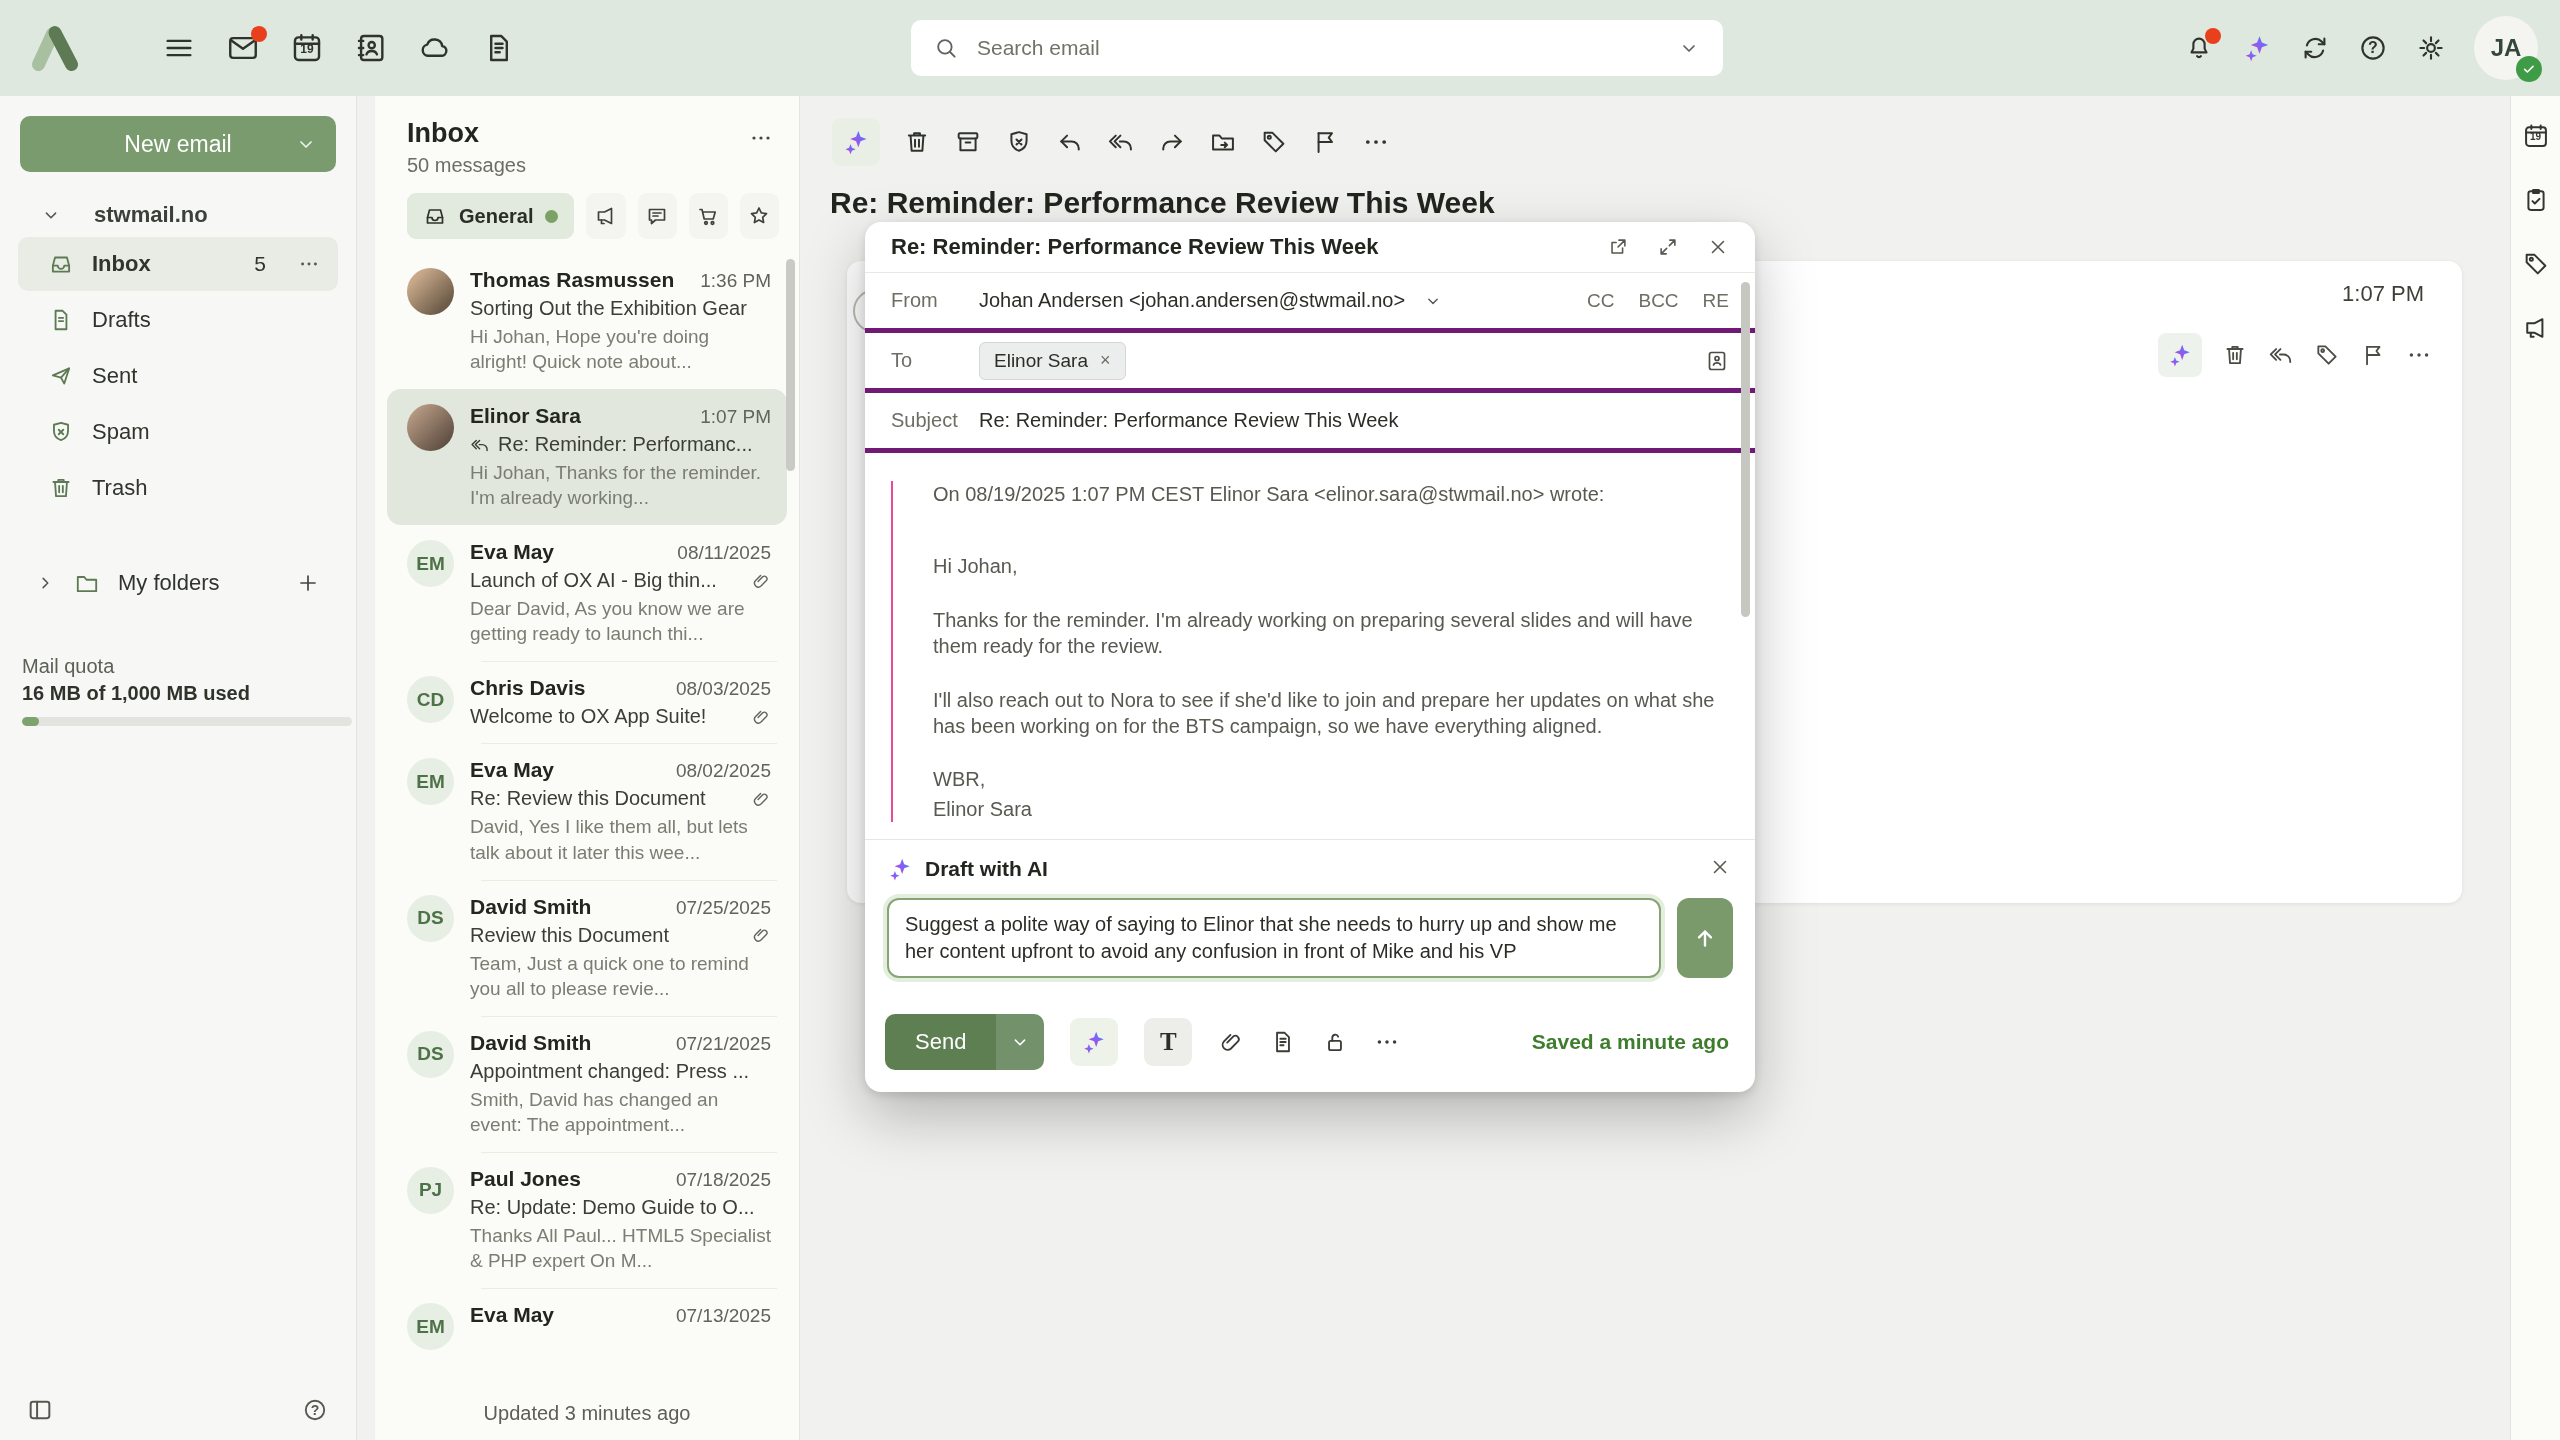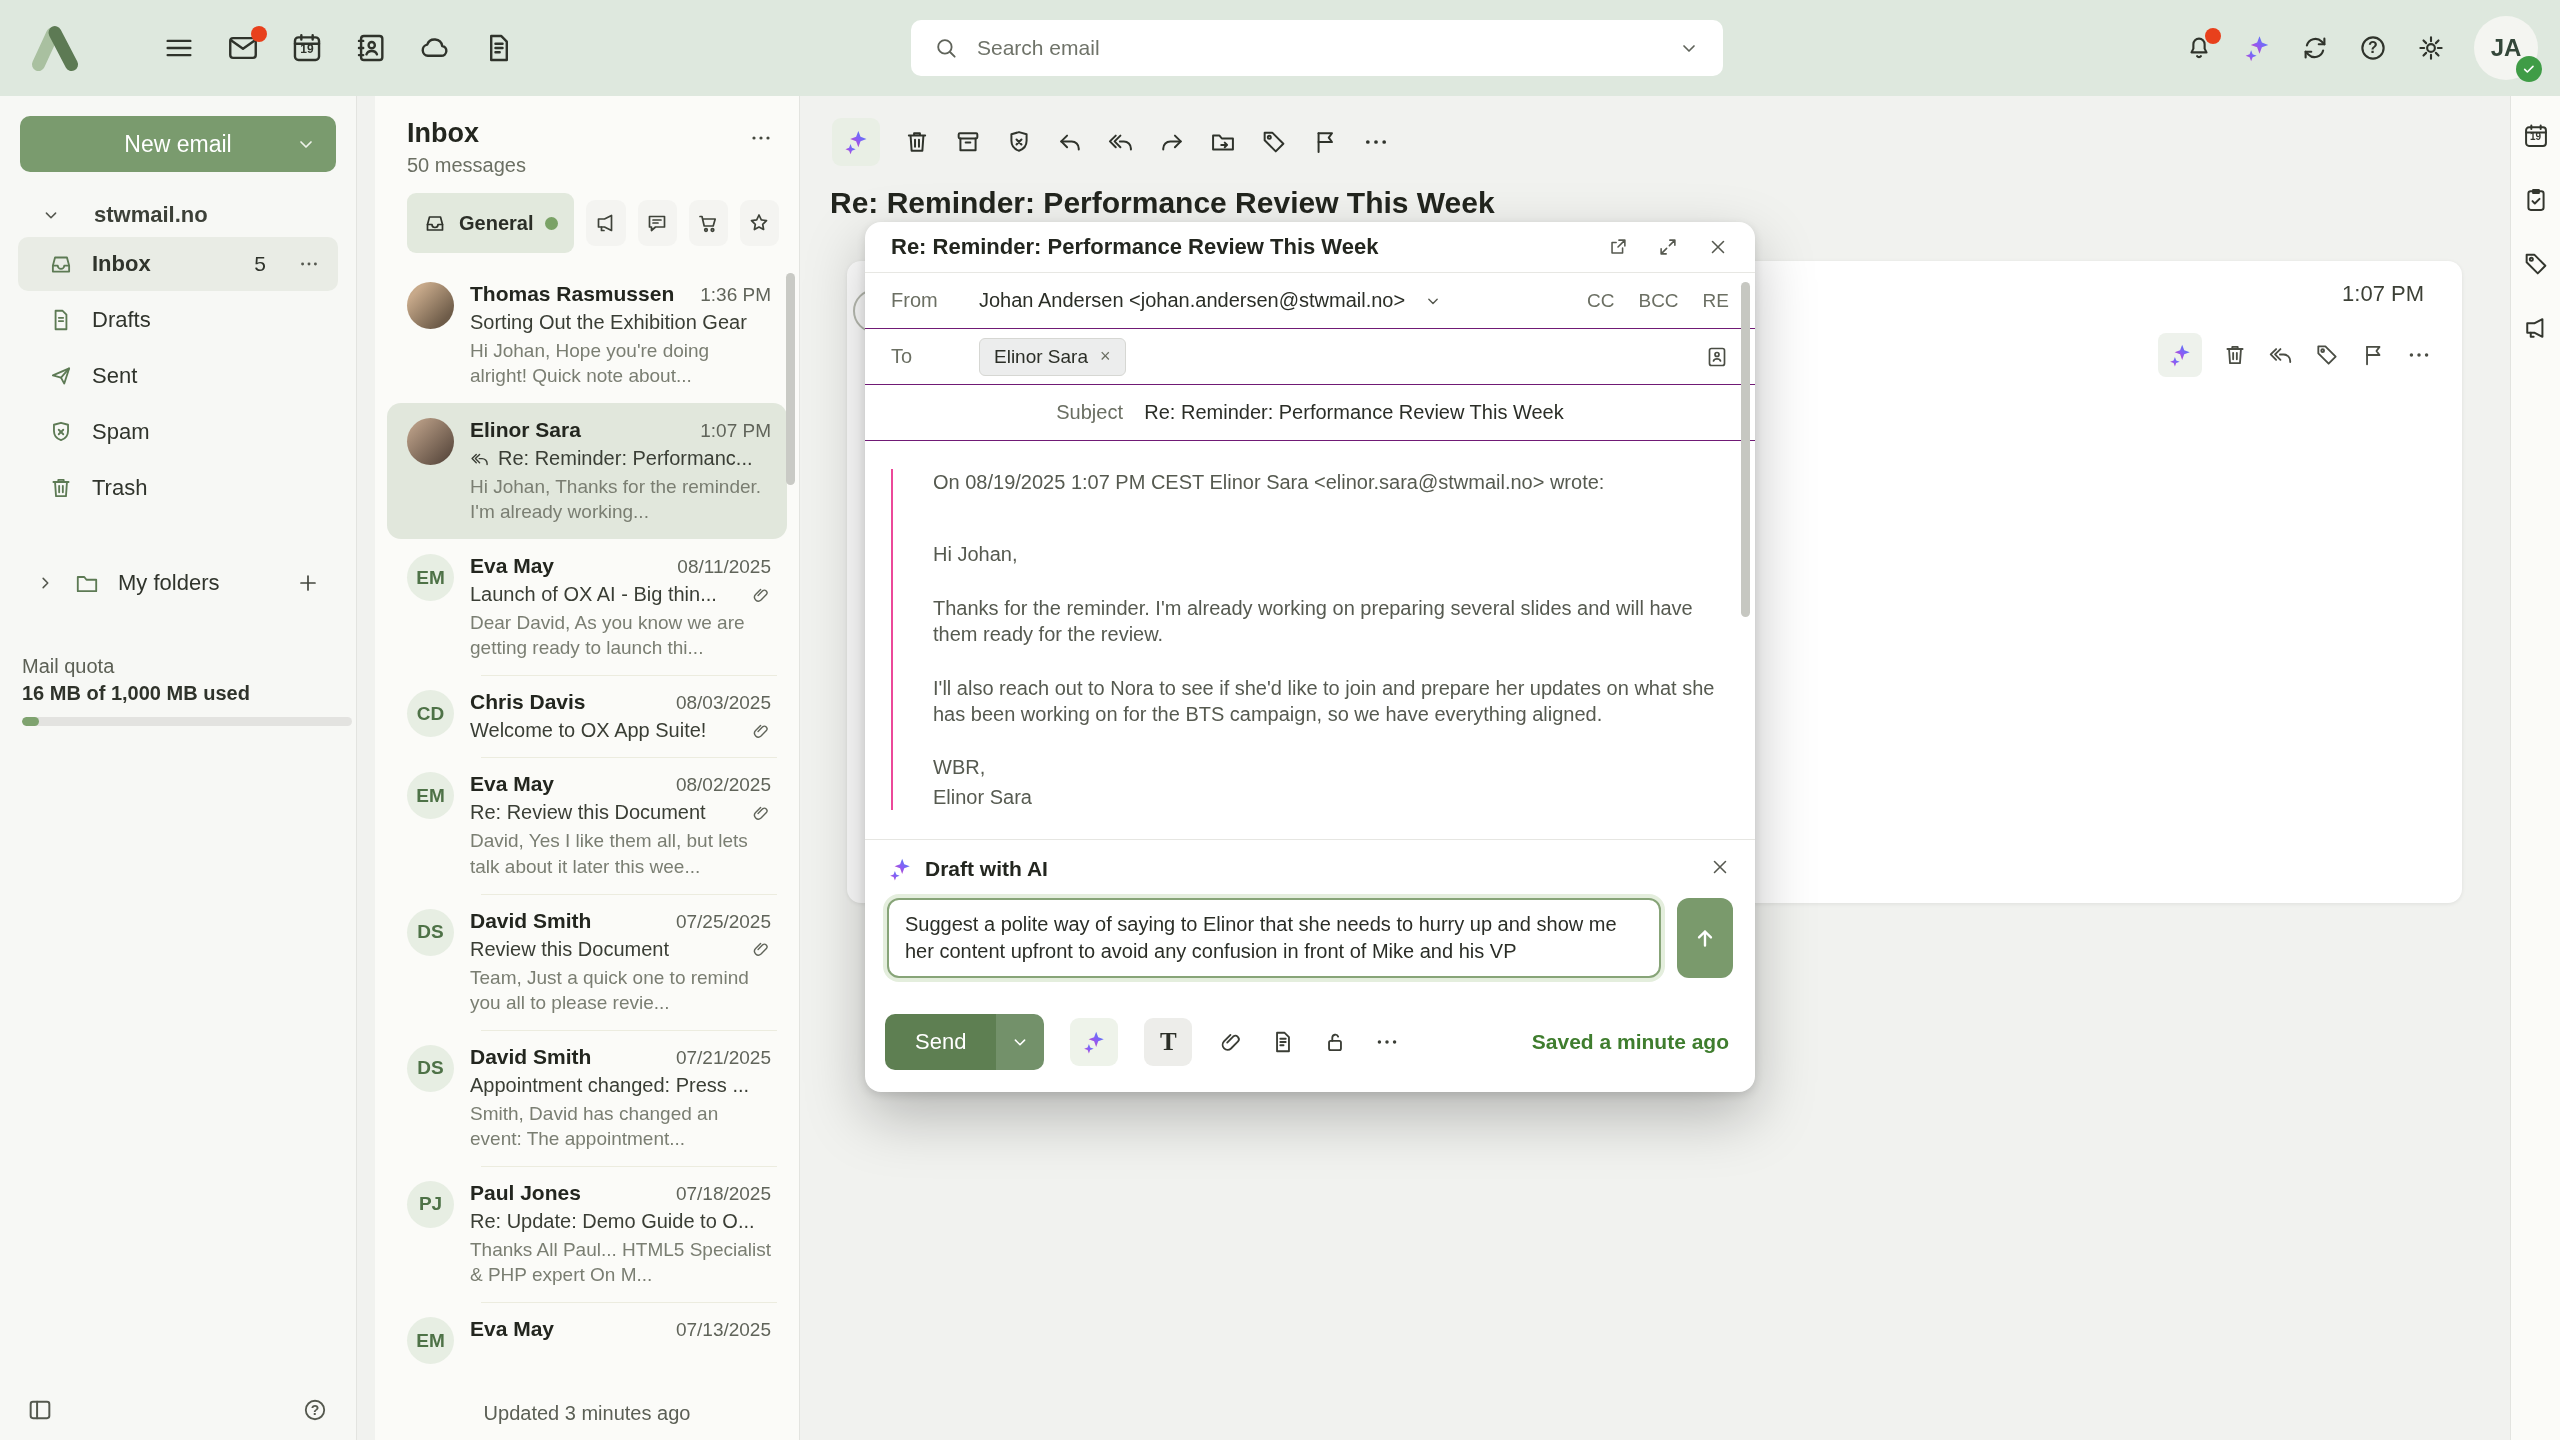--- a/index.html
+++ b/index.html
@@ -38,21 +38,21 @@
   .quota .qd{font-size:20px;font-weight:bold;color:#2f332b;margin-top:4px;}
   .qbar{margin-top:12px;width:330px;height:9px;border-radius:5px;background:#e3e3e0;overflow:hidden;}
   .qfill{height:100%;background:#7fa36f;border-radius:5px;}
   .sb-bottom{margin-top:auto;display:flex;justify-content:space-between;align-items:center;padding:0 28px 16px 26px;color:#54584e;}
   
   .listpane{position:absolute;top:96px;left:375px;width:425px;bottom:0;background:#fbfbf8;border-right:1px solid #e3e4e0;box-sizing:border-box;display:flex;flex-direction:column;overflow:hidden;}
   .lp-head{padding:22px 26px 0 32px;display:flex;align-items:flex-start;}
   .lp-title{font-size:27px;font-weight:bold;color:#23261f;flex:1;}
   .lp-count{font-size:20px;color:#6b6f63;margin:4px 26px 0 32px;}
   .lp-tabs{margin:16px 20px 0 32px;display:flex;gap:12px;align-items:center;}
-  .tab-general{height:60px;padding:0 16px;display:flex;align-items:center;gap:12px;background:#e2e9dd;border-radius:9px;cursor:pointer;}
+  .tab-general{height:46px;padding:0 16px;display:flex;align-items:center;gap:12px;background:#e2e9dd;border-radius:9px;cursor:pointer;}
   .tab-general .tlabel{font-size:20px;font-weight:bold;color:#2b2e27;}
   .gdot{width:13px;height:13px;border-radius:50%;background:#7aa266;}
   .tab-ic{width:58px;height:46px;border-radius:9px;background:#f4f4f1;display:flex;align-items:center;justify-content:center;color:#3e4239;cursor:pointer;}
   .eitems{flex:1;overflow:hidden;margin-top:14px;position:relative;}
   .eitem{position:relative;display:flex;gap:16px;padding:15px 28px 15px 32px;cursor:pointer;}
   .eitem + .eitem::before{content:"";position:absolute;left:106px;right:22px;top:0;border-top:1px solid #ececе8;border-top:1px solid #ececdf;}
   .eitem.sel{margin:0 12px;padding:15px 16px 15px 20px;background:#e1e7dc;border-radius:14px;}
   .eitem.sel::before,.eitem.sel + .eitem::before{display:none;}
   .avatar{flex:none;width:47px;height:47px;border-radius:50%;background:#e7eee3;color:#4e7247;font-weight:600;font-size:19px;display:flex;align-items:center;justify-content:center;}
   .avatar.photo-a{background:linear-gradient(135deg,#c7a98a 20%,#6e5c49 80%);color:#f2e9dd;font-size:0;}
@@ -78,21 +78,21 @@
   .rc-icons{position:absolute;top:72px;right:30px;display:flex;align-items:center;gap:20px;color:#4a4d44;}
   .rc-tile{width:44px;height:44px;border-radius:8px;background:#eef2ec;display:flex;align-items:center;justify-content:center;}
   .rc-av{position:absolute;left:6px;top:28px;width:40px;height:40px;border-radius:50%;border:2px solid #b9bcb2;background:#fff;}
   
   .rail{position:absolute;top:96px;right:0;width:50px;bottom:0;background:#fbfbf8;border-left:1px solid #e3e4e0;box-sizing:border-box;display:flex;flex-direction:column;align-items:center;padding-top:26px;gap:36px;color:#33362e;}
   
   .compose{position:absolute;left:865px;top:222px;width:890px;height:870px;background:#fff;border-radius:16px;box-shadow:0 24px 60px rgba(0,0,0,.25),0 3px 10px rgba(0,0,0,.12);display:flex;flex-direction:column;overflow:hidden;}
   .ctitlebar{height:50px;flex:none;display:flex;align-items:center;padding:0 26px;border-bottom:1px solid #e7e7e3;}
   .ctitle{font-size:22px;font-weight:bold;color:#23261f;flex:1;white-space:nowrap;overflow:hidden;text-overflow:ellipsis;}
   .cctrls{display:flex;align-items:center;gap:28px;color:#55584f;}
-  .crow{min-height:55px;flex:none;display:flex;align-items:center;padding:0 26px;border-bottom:1px solid #701a75;justify-content:center;}
+  .crow{min-height:55px;flex:none;display:flex;align-items:center;padding:0 26px;border-bottom:5px solid #701a75;}
   .clabel{width:88px;font-size:20px;color:#6b6f63;flex:none;}
   .cvalue{font-size:20px;color:#2b2e27;}
   .fromchev{margin-left:18px;color:#55584f;}
   .hdr-right{margin-left:auto;display:flex;gap:24px;font-size:19px;color:#6b6f63;}
   .tochip{height:36px;background:#eceded;border:1px solid #d6d7d3;border-radius:6px;display:flex;align-items:center;gap:12px;padding:0 14px;font-size:19px;color:#2b2e27;}
   .chipx{color:#6b6f63;font-size:18px;cursor:pointer;}
   .cbody{flex:1;overflow:hidden;position:relative;padding:28px 30px 0 26px;}
   .quote{border-left:2px solid #ec4899;padding-left:40px;color:#565a50;font-size:20px;line-height:1.32;}
   .quote .qhead{margin:0 0 46px 0;}
   .quote p{margin:0 0 27px 0;}

